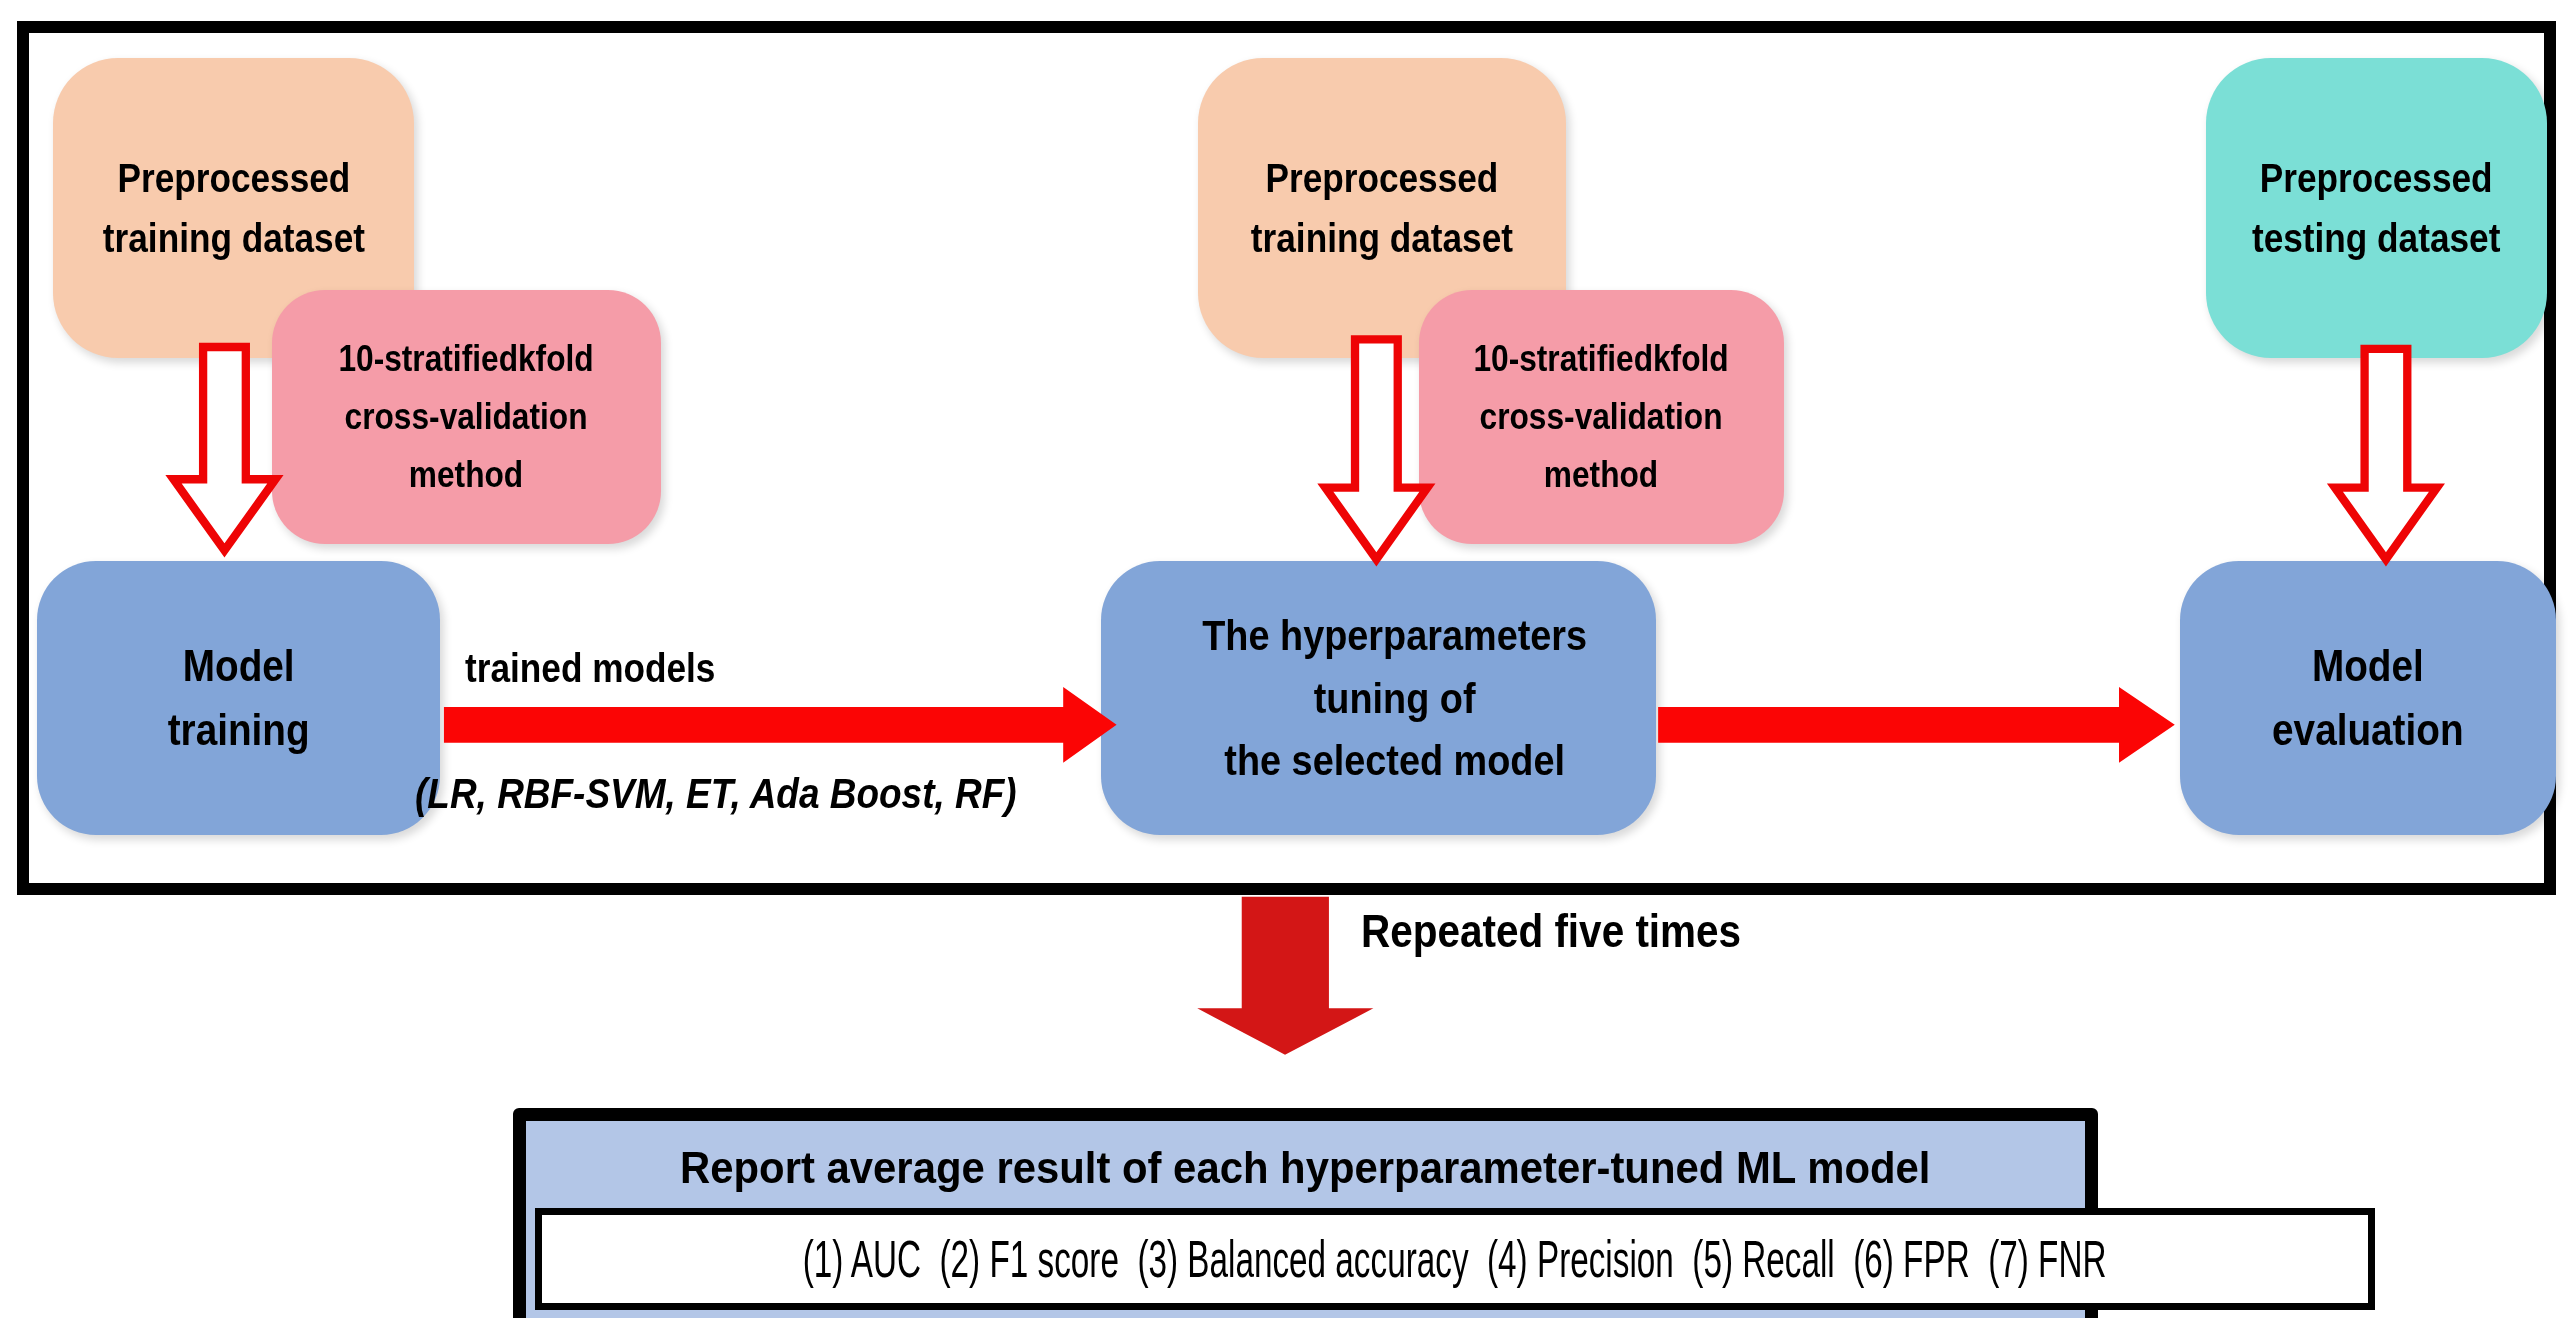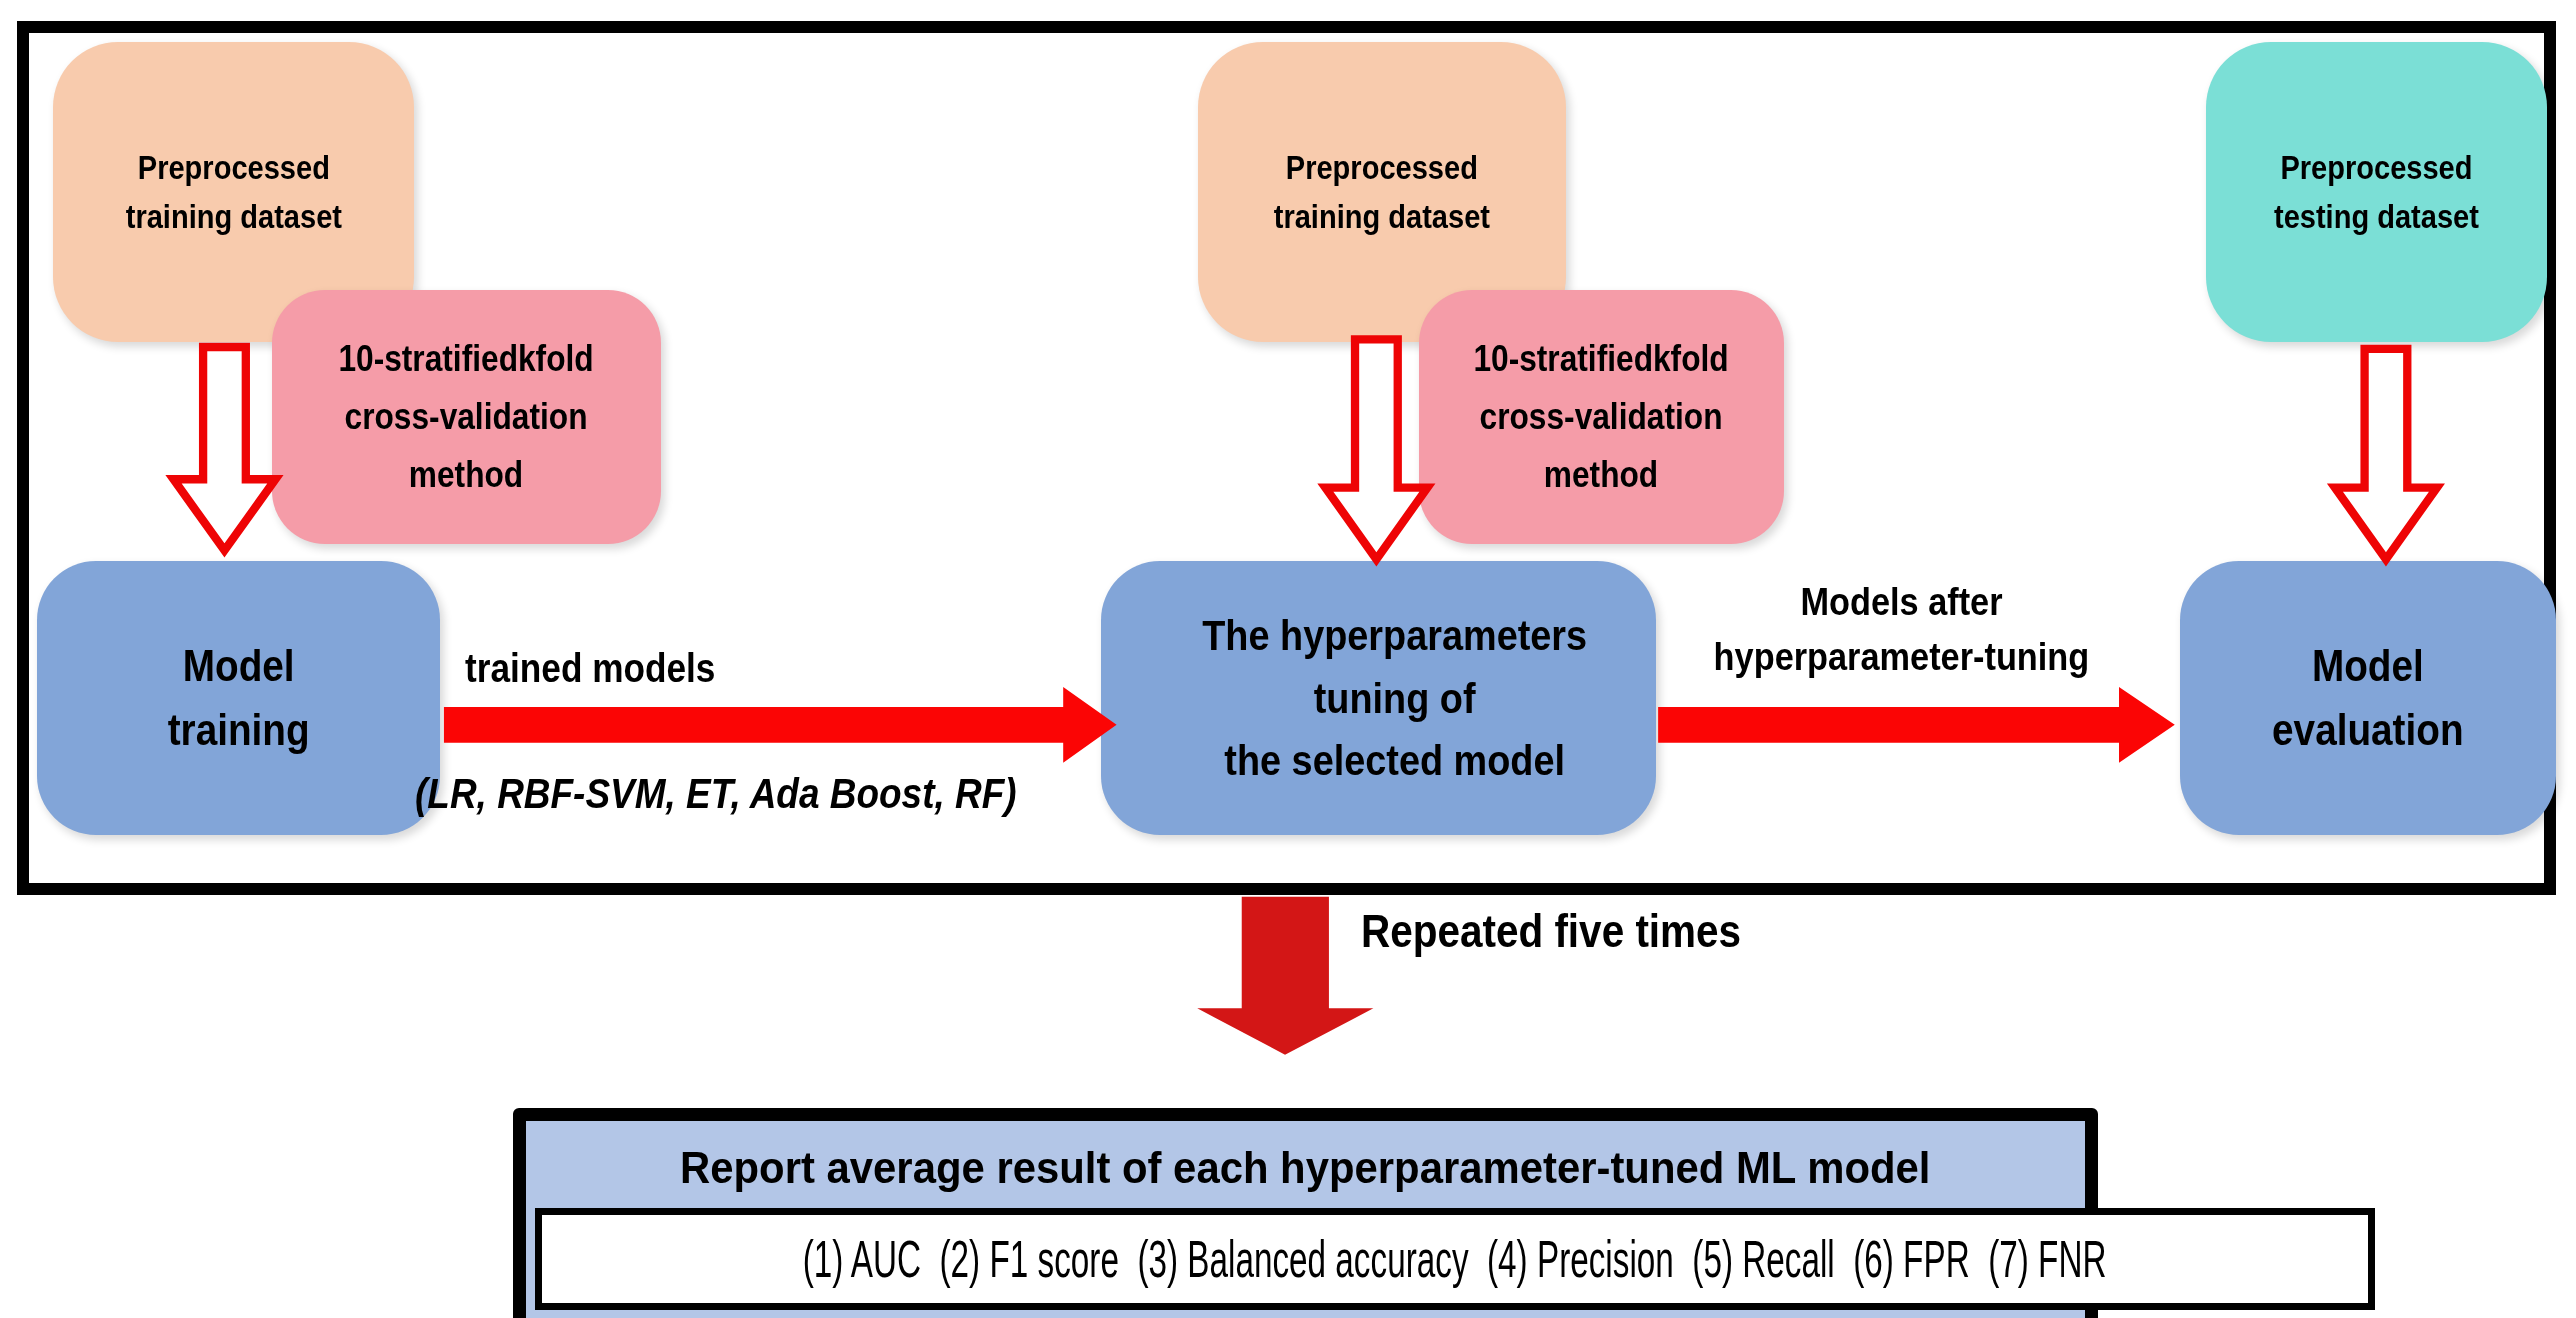--- a/index.html
+++ b/index.html
@@ -20,21 +20,21 @@
   }
   .box{
     position:absolute;
     display:flex;align-items:center;justify-content:center;
     text-align:center;
     font-weight:bold;
     box-sizing:border-box;
     box-shadow:3.6px 4.7px 8.3px rgba(0,0,0,0.15);
   }
   .lines{white-space:pre-line;display:inline-block;transform:scaleX(0.88);transform-origin:center;}
-  .dataset{width:361px;height:300px;top:42px;border-radius:65px;font-size:33px;line-height:1.5;}
+  .dataset{width:361px;height:300px;top:58px;border-radius:65px;font-size:40px;line-height:1.5;}
   .cv{height:254px;top:290px;border-radius:53px;font-size:36px;line-height:1.62;}
   .process{top:561px;height:274px;border-radius:59px;font-size:44px;line-height:1.45;}
   .arrow-label{
     position:absolute;
     text-align:center;
     font-weight:bold;
     font-size:40px;
     line-height:1.42;
   }
   svg.overlay{position:absolute;left:0;top:0;width:2576px;height:1318px;pointer-events:none;}
@@ -118,24 +118,20 @@
 
     <polygon points="2093,1512 2240,1512 2240,1700 2315,1700 2166,1778 2018,1700 2093,1700" fill="#D31616"></polygon>
   </svg>
 
   <div class="arrow-label" style="left:353px;top:640px;width:475px;">
     <span class="lines">trained models</span>
   </div>
   <div class="arrow-label" style="left:360px;top:764px;width:712px;font-size:42px;font-style:italic;">
     <span class="lines">(LR, RBF-SVM, ET, Ada Boost, RF)</span>
   </div>
-  <div class="arrow-label" style="left:1605px;top:574px;width:593px;font-size:39px;">
-    <span class="lines">Models after
-hyperparameter-tuning</span>
-  </div>
   <div class="arrow-label" style="left:1314px;top:899px;width:475px;font-size:46px;">
     <span class="lines">Repeated five times</span>
   </div>
 
   <div class="report" style="background: rgb(179, 198, 231);">
     <div class="report-title">
       <span class="lines">Report average result of each hyperparameter-tuned ML model</span>
     </div>
     <div class="metrics-box" style="background: rgb(255, 255, 255);">
       <span class="metrics-text">(1) AUC  (2) F1 score  (3) Balanced accuracy  (4) Precision  (5) Recall  (6) FPR  (7) FNR</span>

